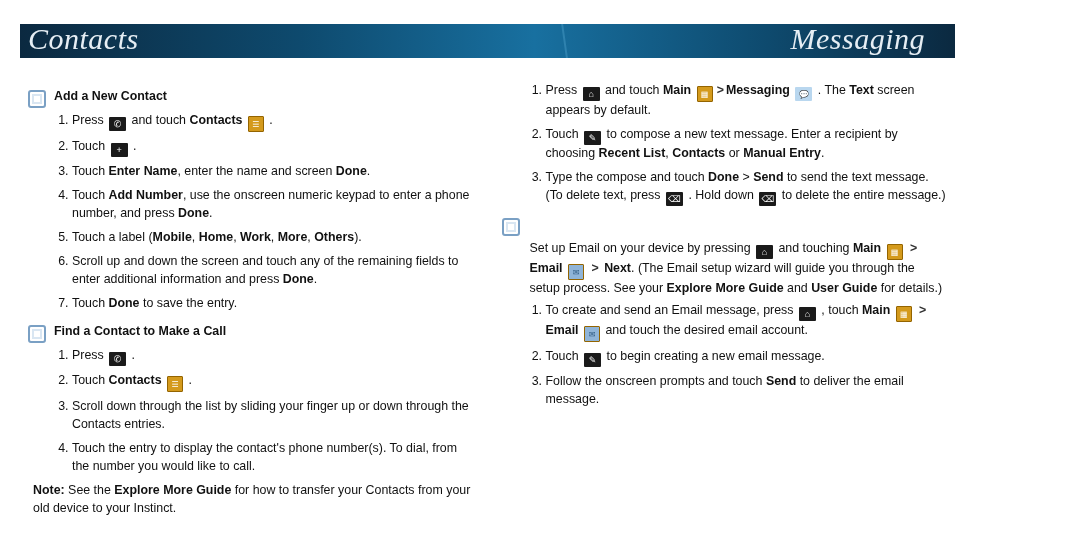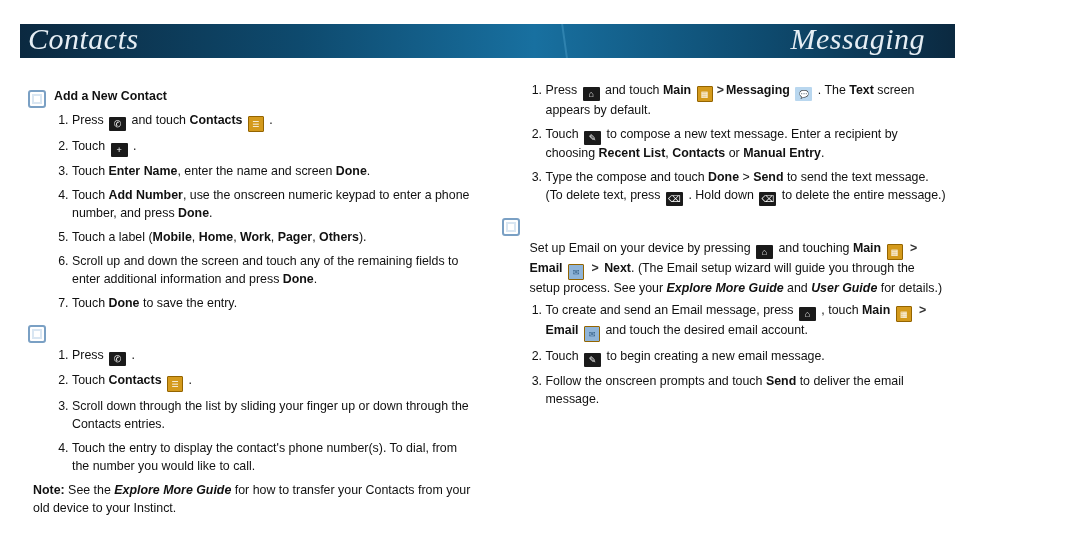--- a/index.html
+++ b/index.html
@@ -127,21 +127,21 @@
     width: 14px;
     border: 1px solid #946400;
   }
   .icon.contacts-app::before { content: "☰"; font-size:8px;}
   .icon.main-app::before { content: "▦"; font-size:8px;}
   .icon.email-app { background: #8fb4d8; }
   .icon.email-app::before { content: "✉"; color:#315d84; font-size:8px;}
   .icon.msg-app { background: #b9d7ef; }
   .icon.msg-app::before { content: "💬"; font-size:8px;}
   .chev { font-weight: bold; color:#333; margin:0 2px; }
-  .ital { font-style: italic; font-weight: bold; }
+  .ital { font-weight: bold; }
 </style>
 </head>
 <body>
 
 <div class="page">
 
   <div class="banner">
     <div class="banner-title-left">Contacts</div>
     <div class="banner-title-right">Messaging</div>
   </div>
@@ -161,32 +161,33 @@
         <li>
           <span>Touch </span><span class="icon plus"></span><span> .</span>
         </li>
         <li>
           <span>Touch </span><b>Enter Name</b><span>, enter the name and screen </span><b>Done</b><span>.</span>
         </li>
         <li>
           <span>Touch </span><b>Add Number</b><span>, use the onscreen numeric keypad to enter a phone number, and press </span><b>Done</b><span>.</span>
         </li>
         <li>
-          <span>Touch a label (</span><b>Mobile</b><span>, </span><b>Home</b><span>, </span><b>Work</b><span>, </span><b>Pager</b><span>, </span><b>Others</b><span>).</span>
+          <span>Touch a label (</span><b>Mobile</b><span>, </span><b>Home</b><span>, </span><b>Work</b><span>, </span><b>More</b><span>, </span><b>Others</b><span>).</span>
         </li>
         <li>
           <span>Scroll up and down the screen and touch any of the remaining fields to enter additional information and press </span><b>Done</b><span>.</span>
         </li>
         <li>
           <span>Touch </span><b>Done</b><span> to save the entry.</span>
         </li>
       </ol>
 
       <div class="section-head">
         <span class="box"></span>
+        <span>Find a Contact to Make a Call</span>
       </div>
       <ol>
         <li>
           <span>Press </span><span class="icon handset"></span><span> .</span>
         </li>
         <li>
           <span>Touch </span><b>Contacts</b> <span class="icon contacts-app"></span><span> .</span>
         </li>
         <li>Scroll down through the list by sliding your finger up or down through the Contacts entries.</li>
         <li>Touch the entry to display the contact's phone number(s). To dial, from the number you would like to call.</li>

